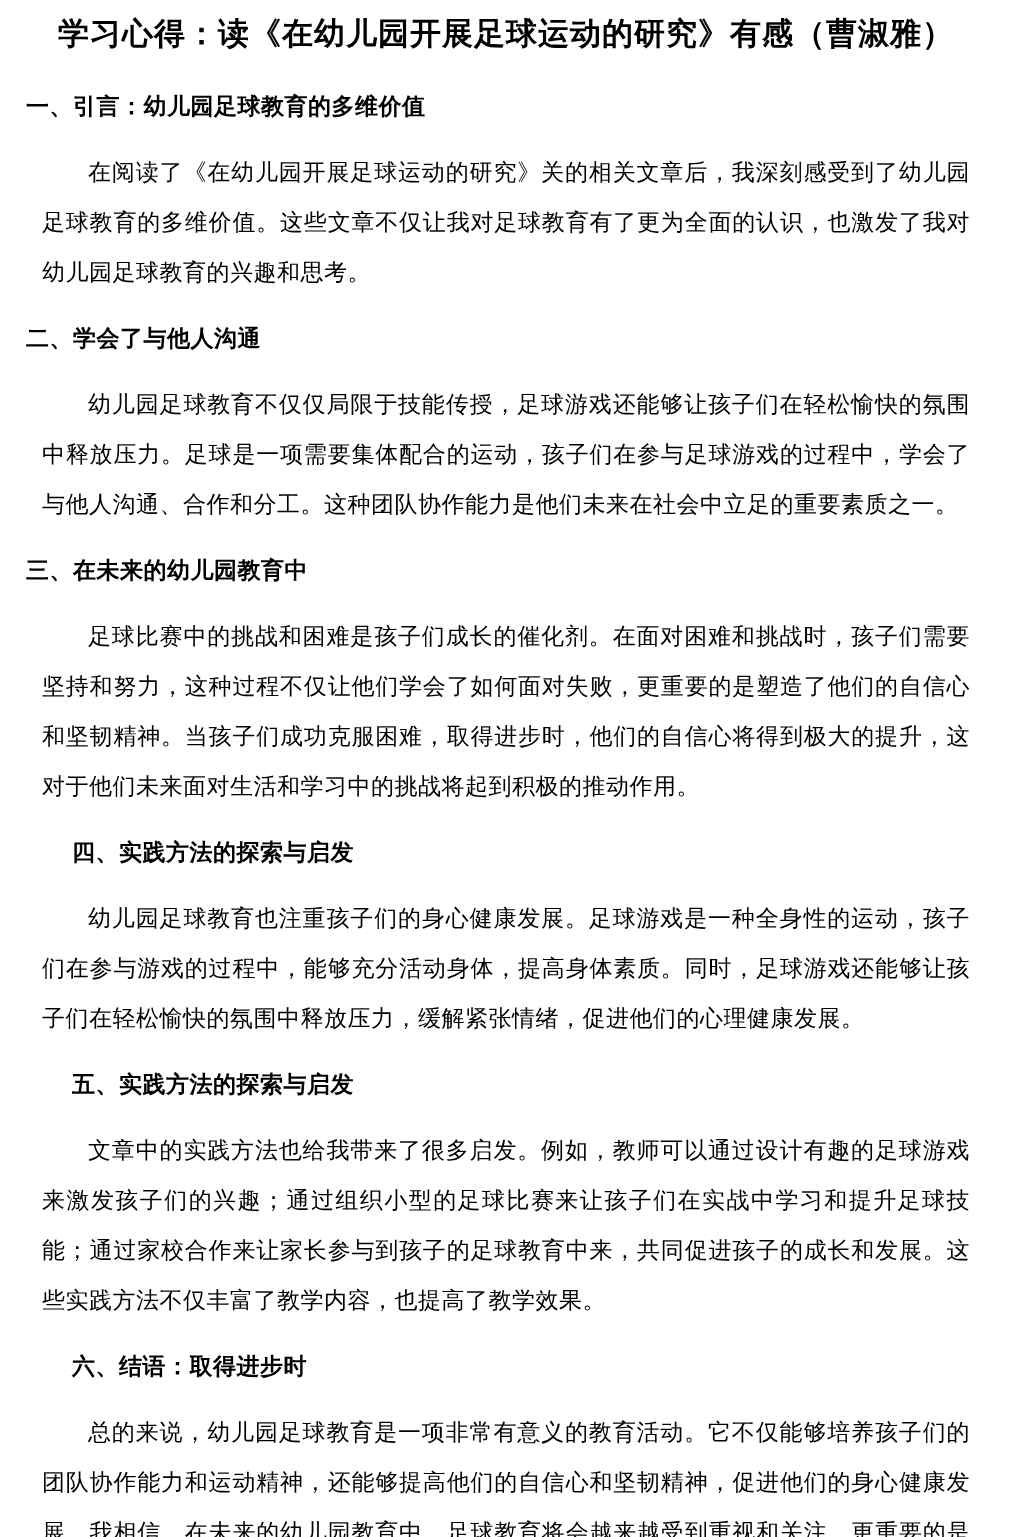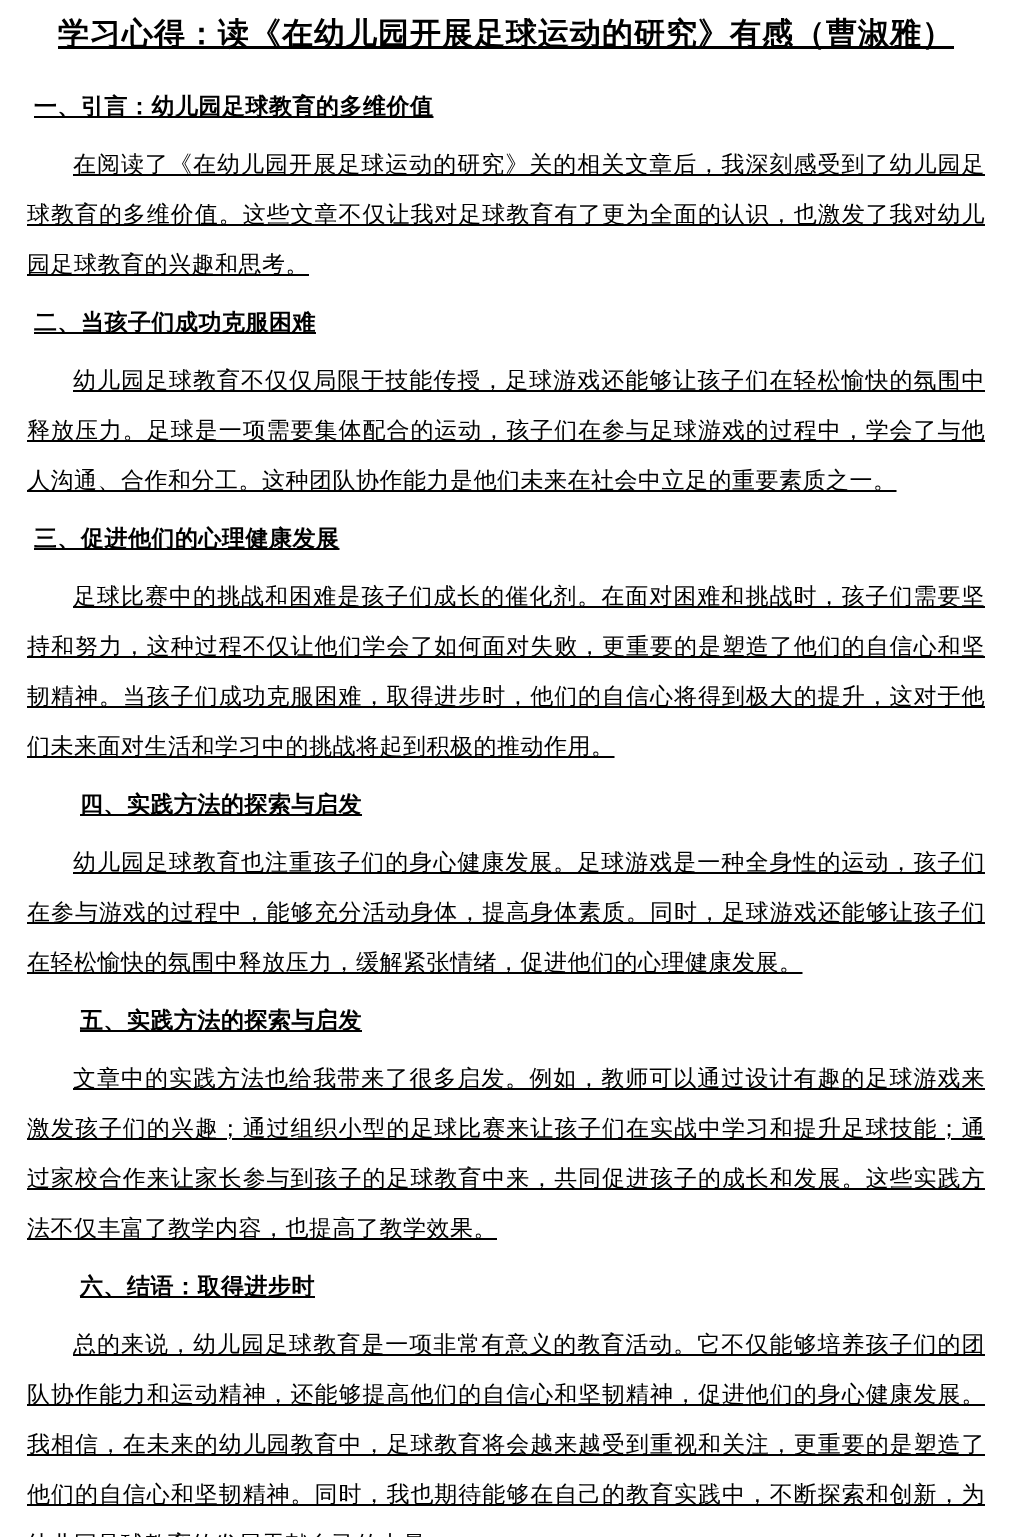--- a/index.html
+++ b/index.html
@@ -12,60 +12,59 @@
     height: 1537px;
     color: #000000;
     font-family: "Liberation Serif", "DejaVu Serif", serif;
     overflow: hidden;
   }
   .page {
     box-sizing: border-box;
     width: 1024px;
     height: 1096px;
     padding: 6px 38px 16px 26px;
-    text-decoration: underline;
   }
   .doc-title {
     font-size: 31px;
     font-weight: bold;
     text-align: center;
     line-height: 44px;
     letter-spacing: 1px;
     margin: 6px 0 26px 0;
   }
   .section-heading {
     font-size: 23px;
     font-weight: bold;
     line-height: 50px;
     letter-spacing: 0.5px;
-    margin: 8px;
+    margin: 0;
   }
   .section-heading.indented {
     text-indent: 2em;
   }
   .paragraph {
     font-size: 23px;
     line-height: 50px;
     letter-spacing: 0.5px;
     text-align: justify;
     text-indent: 2em;
-    margin: 1px;
+    margin: 16px;
   }
 </style>
 </head>
 <body>
 
 <div class="page">
   <h1 class="doc-title">学习心得：读《在幼儿园开展足球运动的研究》有感（曹淑雅）</h1>
   <div id="sections">
       <div class="section-heading">一、引言：幼儿园足球教育的多维价值</div>
       <p class="paragraph">在阅读了《在幼儿园开展足球运动的研究》关的相关文章后，我深刻感受到了幼儿园足球教育的多维价值。这些文章不仅让我对足球教育有了更为全面的认识，也激发了我对幼儿园足球教育的兴趣和思考。</p>
-      <div class="section-heading">二、当孩子们成功克服困难</div>
+      <div class="section-heading">二、学会了与他人沟通</div>
       <p class="paragraph">幼儿园足球教育不仅仅局限于技能传授，足球游戏还能够让孩子们在轻松愉快的氛围中释放压力。足球是一项需要集体配合的运动，孩子们在参与足球游戏的过程中，学会了与他人沟通、合作和分工。这种团队协作能力是他们未来在社会中立足的重要素质之一。</p>
-      <div class="section-heading">三、促进他们的心理健康发展</div>
+      <div class="section-heading">三、在未来的幼儿园教育中</div>
       <p class="paragraph">足球比赛中的挑战和困难是孩子们成长的催化剂。在面对困难和挑战时，孩子们需要坚持和努力，这种过程不仅让他们学会了如何面对失败，更重要的是塑造了他们的自信心和坚韧精神。当孩子们成功克服困难，取得进步时，他们的自信心将得到极大的提升，这对于他们未来面对生活和学习中的挑战将起到积极的推动作用。</p>
       <div class="section-heading indented">四、实践方法的探索与启发</div>
       <p class="paragraph">幼儿园足球教育也注重孩子们的身心健康发展。足球游戏是一种全身性的运动，孩子们在参与游戏的过程中，能够充分活动身体，提高身体素质。同时，足球游戏还能够让孩子们在轻松愉快的氛围中释放压力，缓解紧张情绪，促进他们的心理健康发展。</p>
       <div class="section-heading indented">五、实践方法的探索与启发</div>
       <p class="paragraph">文章中的实践方法也给我带来了很多启发。例如，教师可以通过设计有趣的足球游戏来激发孩子们的兴趣；通过组织小型的足球比赛来让孩子们在实战中学习和提升足球技能；通过家校合作来让家长参与到孩子的足球教育中来，共同促进孩子的成长和发展。这些实践方法不仅丰富了教学内容，也提高了教学效果。</p>
       <div class="section-heading indented">六、结语：取得进步时</div>
       <p class="paragraph">总的来说，幼儿园足球教育是一项非常有意义的教育活动。它不仅能够培养孩子们的团队协作能力和运动精神，还能够提高他们的自信心和坚韧精神，促进他们的身心健康发展。我相信，在未来的幼儿园教育中，足球教育将会越来越受到重视和关注，更重要的是塑造了他们的自信心和坚韧精神。同时，我也期待能够在自己的教育实践中，不断探索和创新，为幼儿园足球教育的发展贡献自己的力量。</p>
     </div>
 </div>
 

